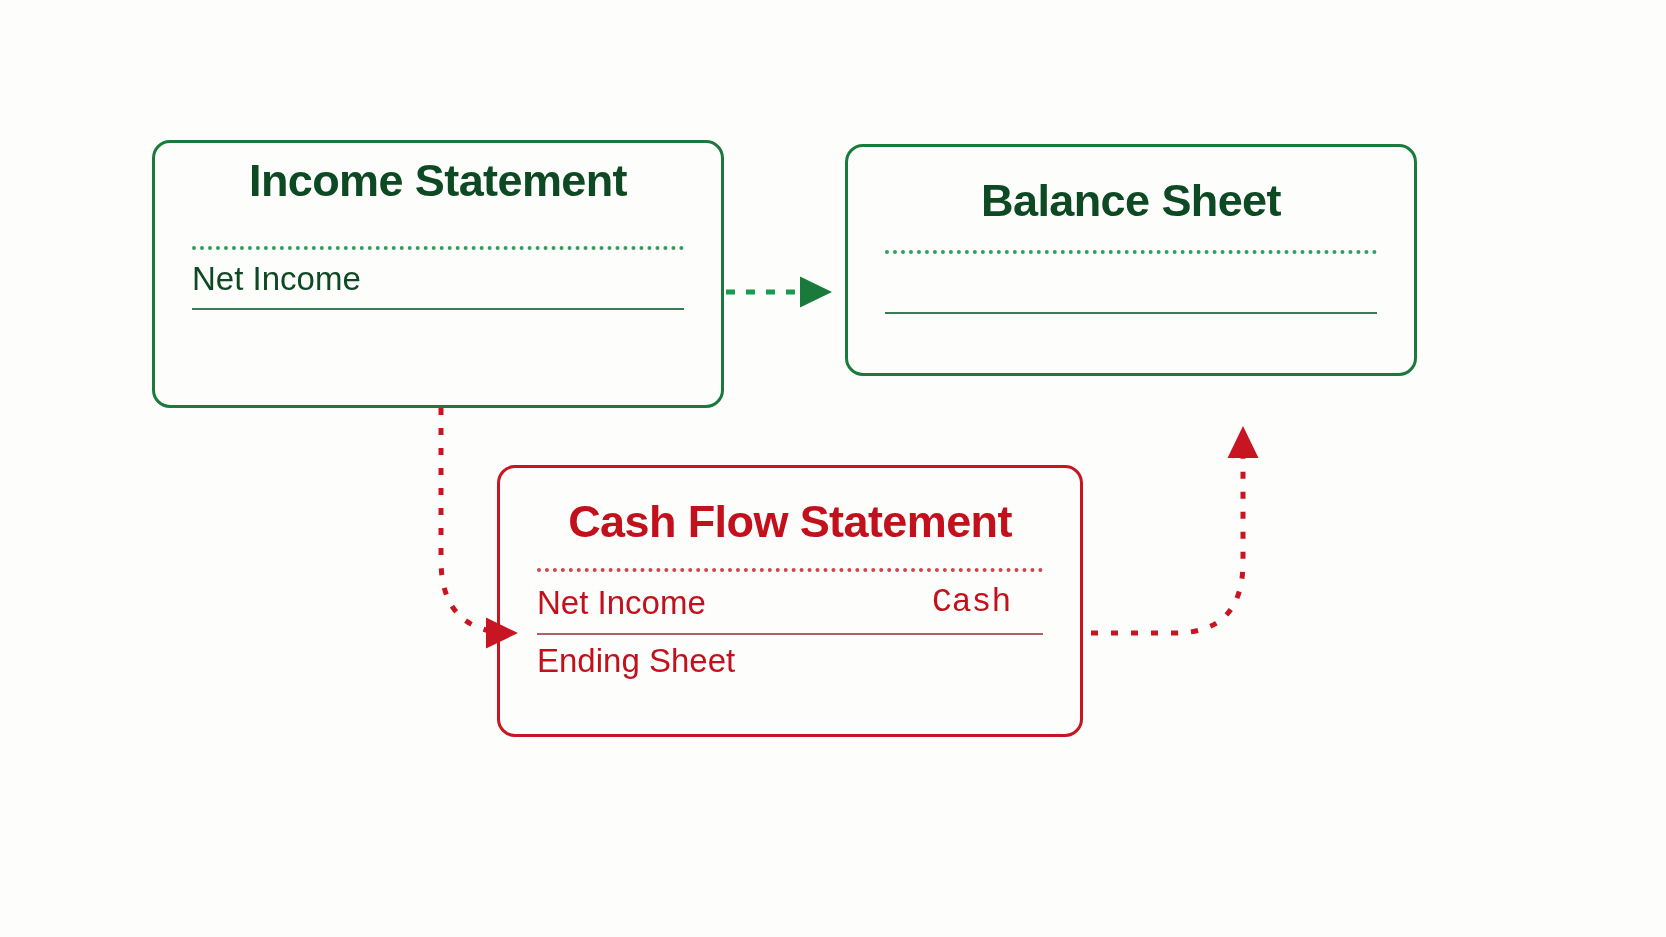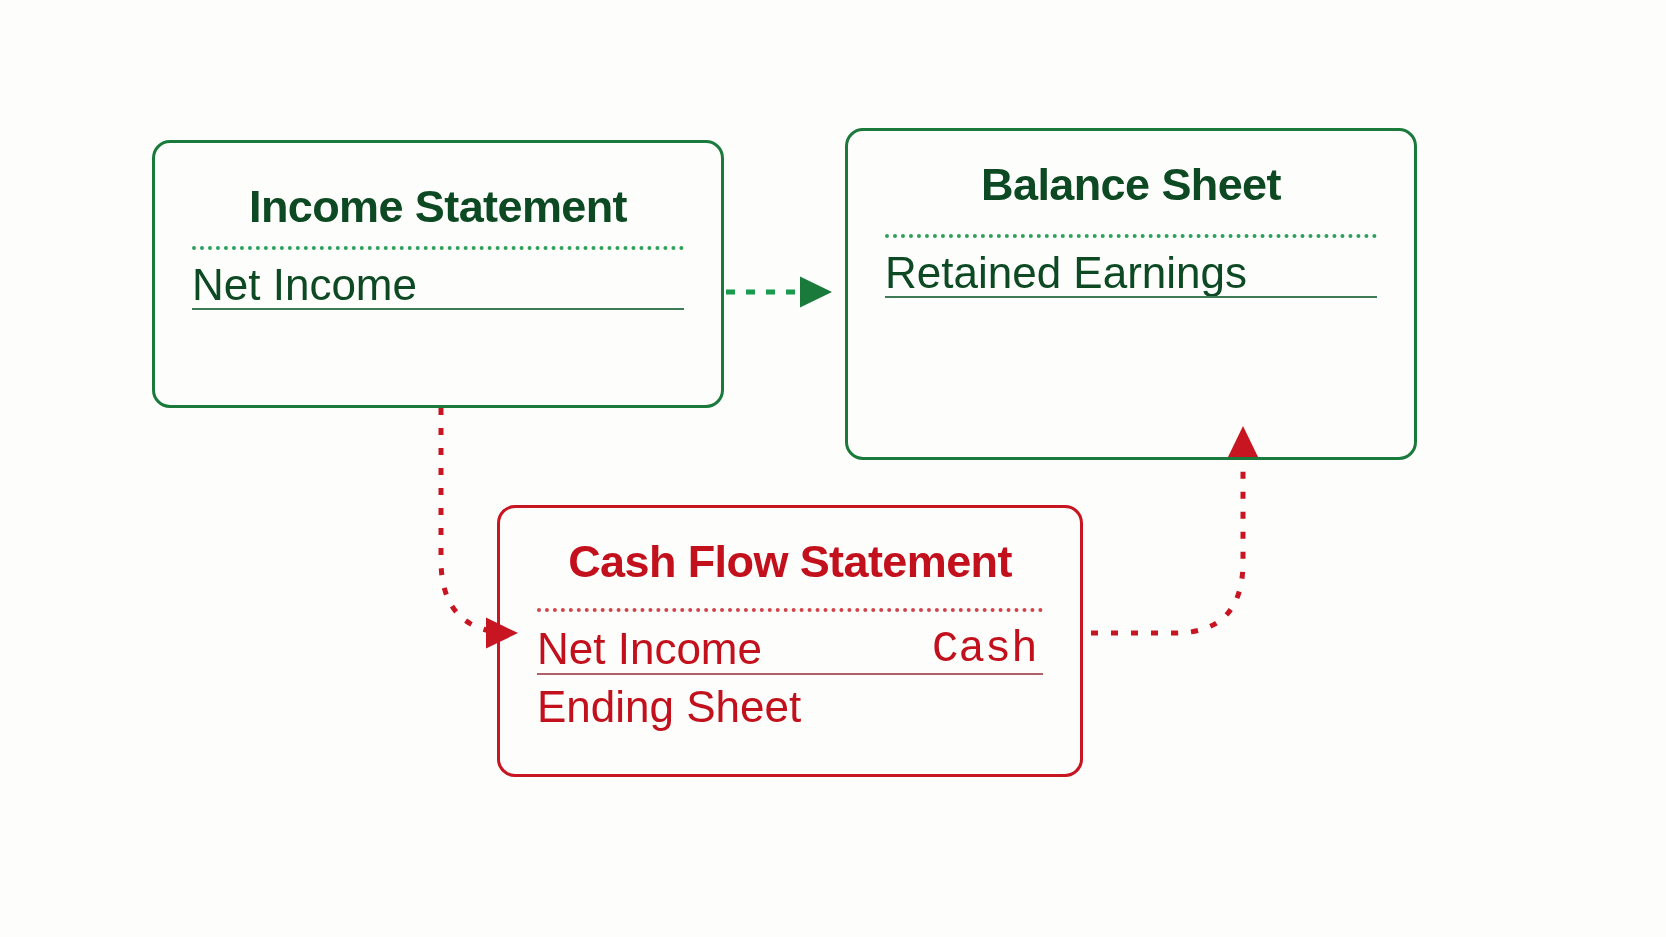--- a/index.html
+++ b/index.html
@@ -41,21 +41,21 @@
 
   .title-rule {
     position: absolute;
     height: 0;
     border-top: 4px dotted #2ea05c;
   }
   .red .title-rule { border-top-color: #d0454c; }
 
   .row {
     position: absolute;
-    font-size: 44px;
+    font-size: 33px;
     white-space: nowrap;
   }
   .green .row { color: #0d4a23; }
   .red   .row { color: #c2111c; }
 
   .row-rule {
     position: absolute;
     height: 0;
     border-top: 2px solid #3d7a56;
   }
@@ -88,41 +88,40 @@
 
     <path d="M 726 292 L 826 292" fill="none" stroke="#1a9a4e" stroke-width="5" stroke-linecap="butt" stroke-dasharray="9 11" marker-end="url(#arrow-green)"></path>
 
     <path d="M 441 408 L 441 560 Q 441 633 512 633" fill="none" stroke="#c81522" stroke-width="5" stroke-linecap="butt" stroke-dasharray="7 13" marker-end="url(#arrow-red)"></path>
 
     <path d="M 1091 633 L 1175 633 Q 1243 633 1243 562 L 1243 432" fill="none" stroke="#c81522" stroke-width="5" stroke-linecap="butt" stroke-dasharray="7 13" marker-end="url(#arrow-red)"></path>
   </svg>
 
   <div class="card green" style="left:152px; top:140px; width:572px; height:268px;">
 
-    <div class="card-title" style="top:38px;">Income Statement</div>
+    <div class="card-title" style="top:12px;">Income Statement</div>
 
     <div class="title-rule" style="left:37px; right:37px; top:103px;"></div>
 
     <div class="row" style="left:37px; top:117px;">Net Income</div>
 
     <div class="row-rule" style="left:37px; right:37px; top:165px;"></div>
   </div>
 
-  <div class="card green" style="left:845px; top:128px; width:572px; height:332px;">
+  <div class="card green" style="left:845px; top:144px; width:572px; height:232px;">
 
     <div class="card-title" style="top:28px;">Balance Sheet</div>
 
     <div class="title-rule" style="left:37px; right:37px; top:103px;"></div>
 
-    <div class="row" style="left:37px; top:117px;">Retained Earnings</div>
 
     <div class="row-rule" style="left:37px; right:37px; top:165px;"></div>
   </div>
 
-  <div class="card red" style="left:497px; top:465px; width:586px; height:272px;margin-top:40px;">
+  <div class="card red" style="left:497px; top:465px; width:586px; height:272px;">
 
     <div class="card-title" style="top:28px;">Cash Flow Statement</div>
 
     <div class="title-rule" style="left:37px; right:37px; top:100px;"></div>
 
     <div class="row" style="left:37px; top:116px;">Net Income</div>
 
     <div class="row" style="left:432px; top:116px;font-family:Liberation Mono, monospace;">Cash</div>
 
     <div class="row-rule" style="left:37px; right:37px; top:165px;"></div>

